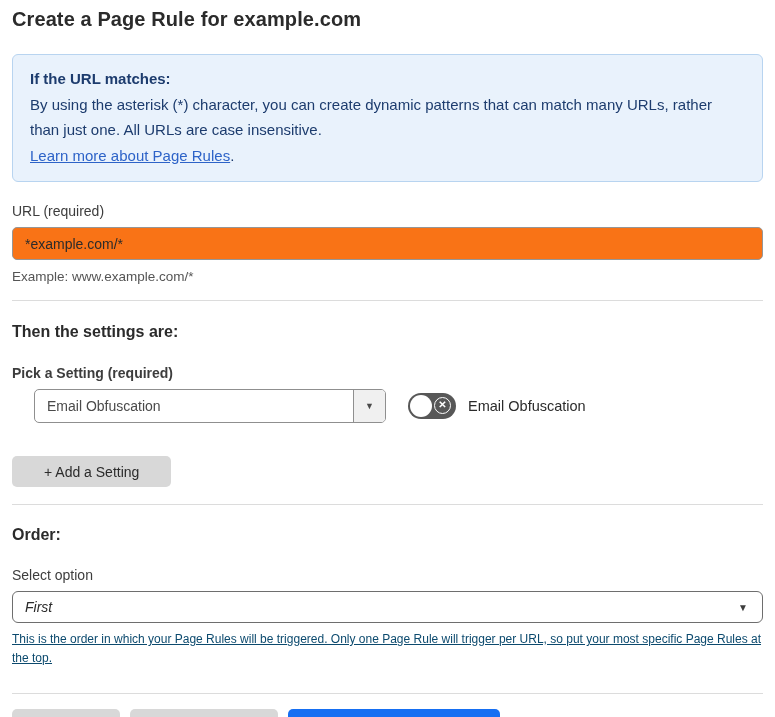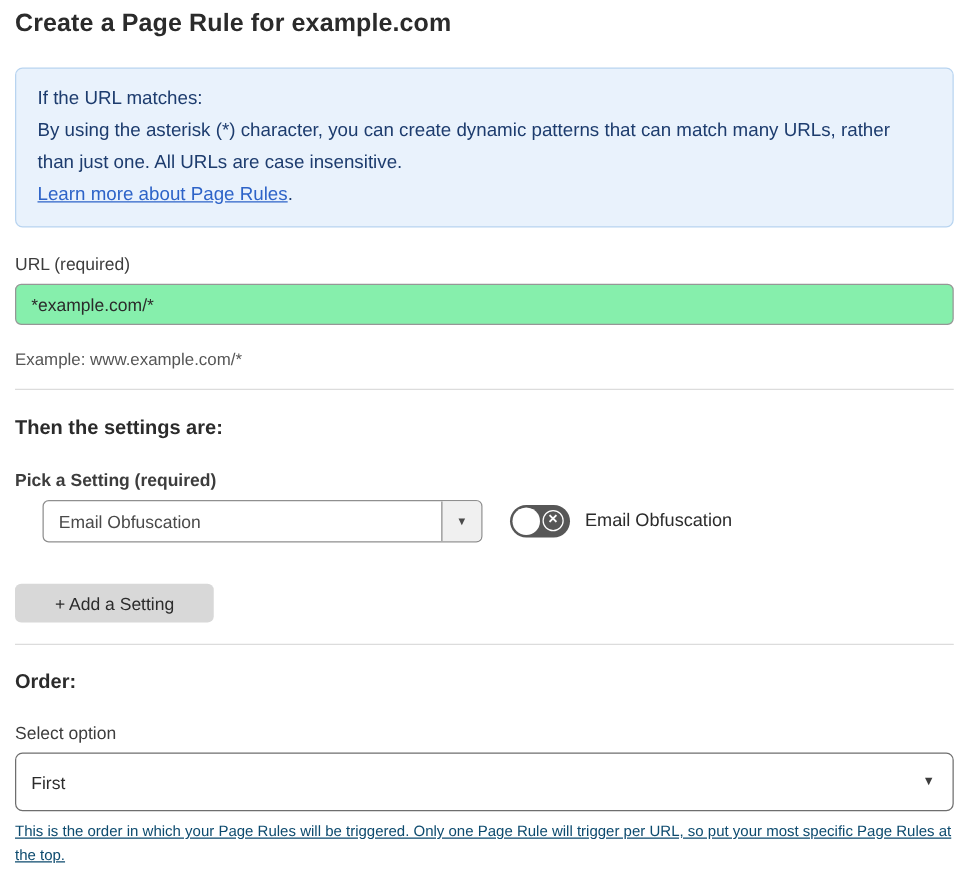--- a/index.html
+++ b/index.html
@@ -23,50 +23,50 @@
   .info-box {
     margin-top: 23px;
     background: #e9f2fc;
     border: 1px solid #b8d4f0;
     border-radius: 6px;
     padding: 11px 17px 13px 17px;
     font-size: 15px;
     line-height: 1.7;
     color: #1d3c6e;
   }
-  .info-box .info-heading { font-weight: normal; }
+  .info-box .info-heading { font-weight: bold; }
   .info-box a {
     color: #2d63c8;
     text-decoration: underline;
     cursor: pointer;
   }
   .info-box .link-suffix { color: #1d3c6e; }
 
   .field-label {
     font-size: 14px;
     color: #3d3d3d;
   }
   .url-label { margin-top: 21px; }
 
   .url-input {
     margin-top: 8px;
     width: 100%;
     height: 33px;
-    background: #86efac;
+    background: #f97316;
     border: 1px solid #969696;
     border-radius: 5px;
     padding: 0 12px;
     font-family: "Liberation Sans", sans-serif;
     font-size: 14px;
     color: #2b2b2b;
     outline: none;
   }
 
   .hint-text {
-    margin-top: 20px;
+    margin-top: 9px;
     font-size: 13.5px;
     color: #555555;
   }
 
   .divider {
     border: none;
     border-top: 1px solid #dcdcdc;
     margin: 0;
   }
   .divider-1 { margin-top: 16px; }
@@ -176,29 +176,30 @@
     background: #166ff2;
     color: #ffffff;
     padding: 0 18px;
   }
   .add-setting-btn { margin-top: 33px; }
 
   .select-label { margin-top: 23px; }
   .select-box {
     margin-top: 8px;
     width: 100%;
-    height: 47px;
+    height: 32px;
     background: #ffffff;
     border: 1px solid #6e6e6e;
     border-radius: 6px;
     display: flex;
     align-items: center;
     justify-content: space-between;
     padding: 0 14px 0 12px;
     cursor: pointer;
+    font-style: italic;
   }
   .select-value { font-size: 14px; color: #2b2b2b; }
   .select-arrow { font-size: 10px; color: #3d3d3d; }
 
   .help-text {
     margin-top: 7px;
     font-size: 12px;
     color: #0c4a6e;
     line-height: 1.6;
     text-decoration: underline;

